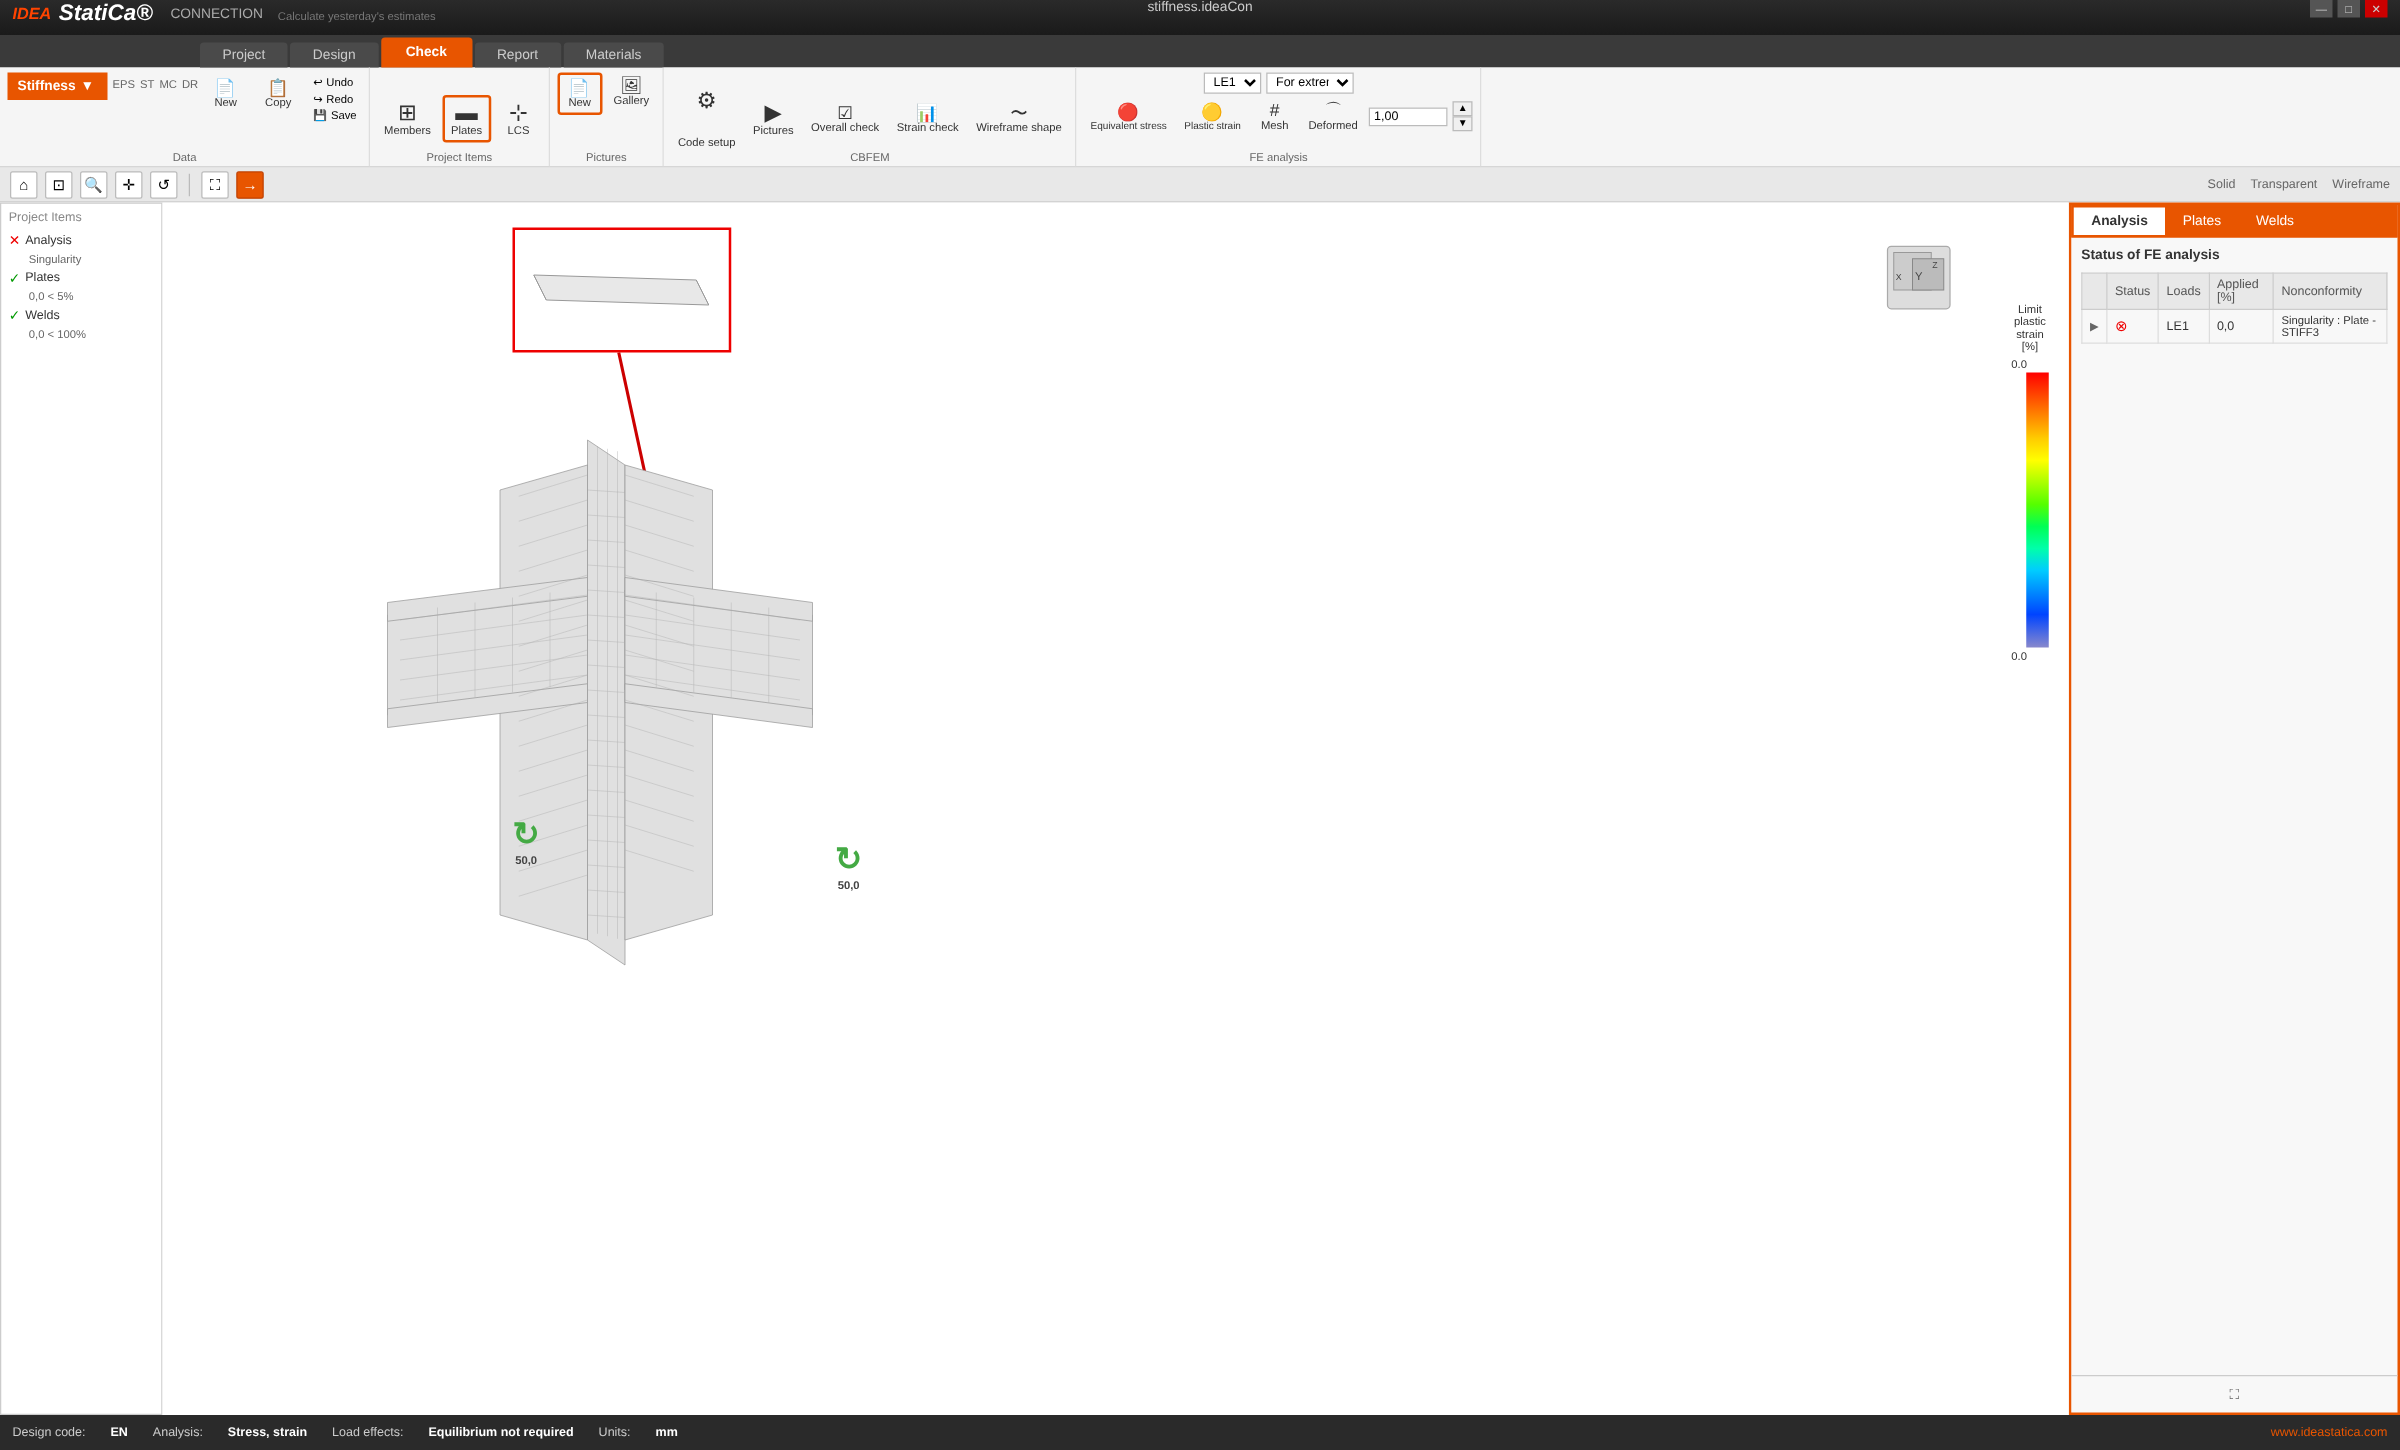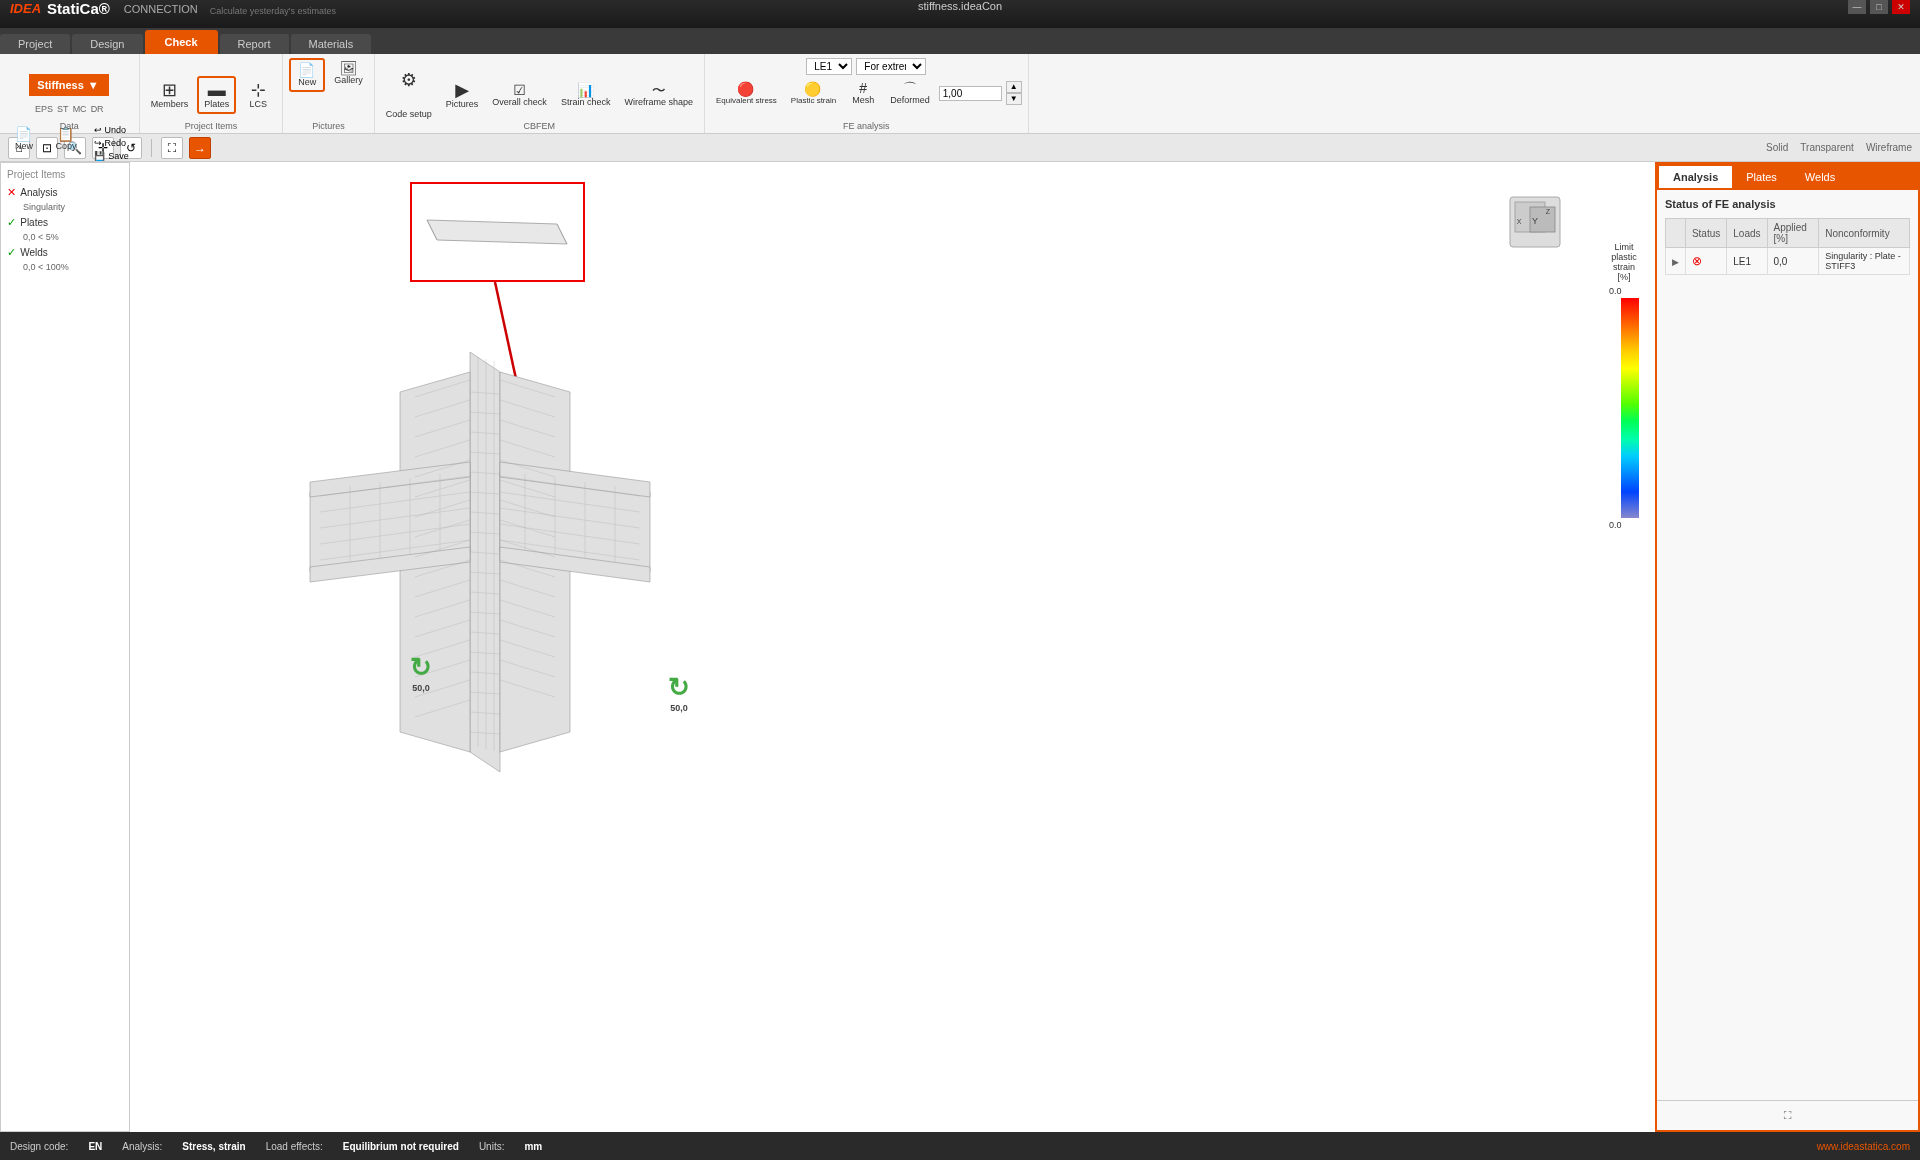--- a/index.html
+++ b/index.html
@@ -20,20 +20,21 @@
     #title-bar .win-controls { display: flex; gap: 4px; }
     #title-bar .win-btn { width: 18px; height: 14px; background: #555; border: none; color: #ccc; font-size: 9px; cursor: pointer; display: flex; align-items: center; justify-content: center; }
     #title-bar .win-btn.close { background: #c00; }
 
     
     #menu-tabs {
       height: 26px;
       background: #3a3a3a;
       display: flex;
       align-items: flex-end;
+      padding-left: 160px;
       gap: 2px;
     }
     .menu-tab {
       padding: 4px 18px;
       font-size: 11px;
       cursor: pointer;
       border-radius: 3px 3px 0 0;
       color: #ccc;
       background: #4a4a4a;
     }
@@ -371,21 +372,21 @@
       border: 1px solid #bbb;
       padding: 1px 3px;
     }
   </style>
 </head>
 <body>
 
 <div id="title-bar">
   <div class="logo">
     <span style="color:#ff4400;font-weight:bold;font-style:italic;font-size:13px;">IDEA</span>
-    <span style="color:#fff;font-weight:bold;font-size:15px;">StatiCa®</span>
+    <span style="color:#fff;font-weight:bold;font-size:18px;font-style:italic;">StatiCa®</span>
     <span style="color:#aaa;font-size:11px;margin-left:8px;">CONNECTION</span>
     <span style="color:#777;font-size:9px;margin-left:6px;margin-top:4px;">Calculate yesterday's estimates</span>
   </div>
   <div class="window-title" style="position:absolute;left:50%;transform:translateX(-50%);color:#ccc;font-size:11px;">stiffness.ideaCon</div>
   <div class="win-controls">
     <button class="win-btn">—</button>
     <button class="win-btn">□</button>
     <button class="win-btn close">✕</button>
   </div>
 </div>
@@ -394,21 +395,21 @@
   <div class="menu-tab">Project</div>
   <div class="menu-tab">Design</div>
   <div class="menu-tab active orange-outline">Check</div>
   <div class="menu-tab">Report</div>
   <div class="menu-tab">Materials</div>
 </div>
 
 <div id="ribbon">
 
   <div class="ribbon-group" style="min-width:120px;">
-    <div class="ribbon-items" style="flex-direction:column;align-items:center;margin-top:16px;">
+    <div class="ribbon-items" style="align-items:flex-start;">
       <div id="stiffness-dropdown">
         <span>Stiffness</span>
         <span>▼</span>
       </div>
       <div class="ribbon-shortcut-row" style="margin-top:4px;">
         <span>EPS</span>
         <span>ST</span>
         <span>MC</span>
         <span>DR</span>
       </div>

